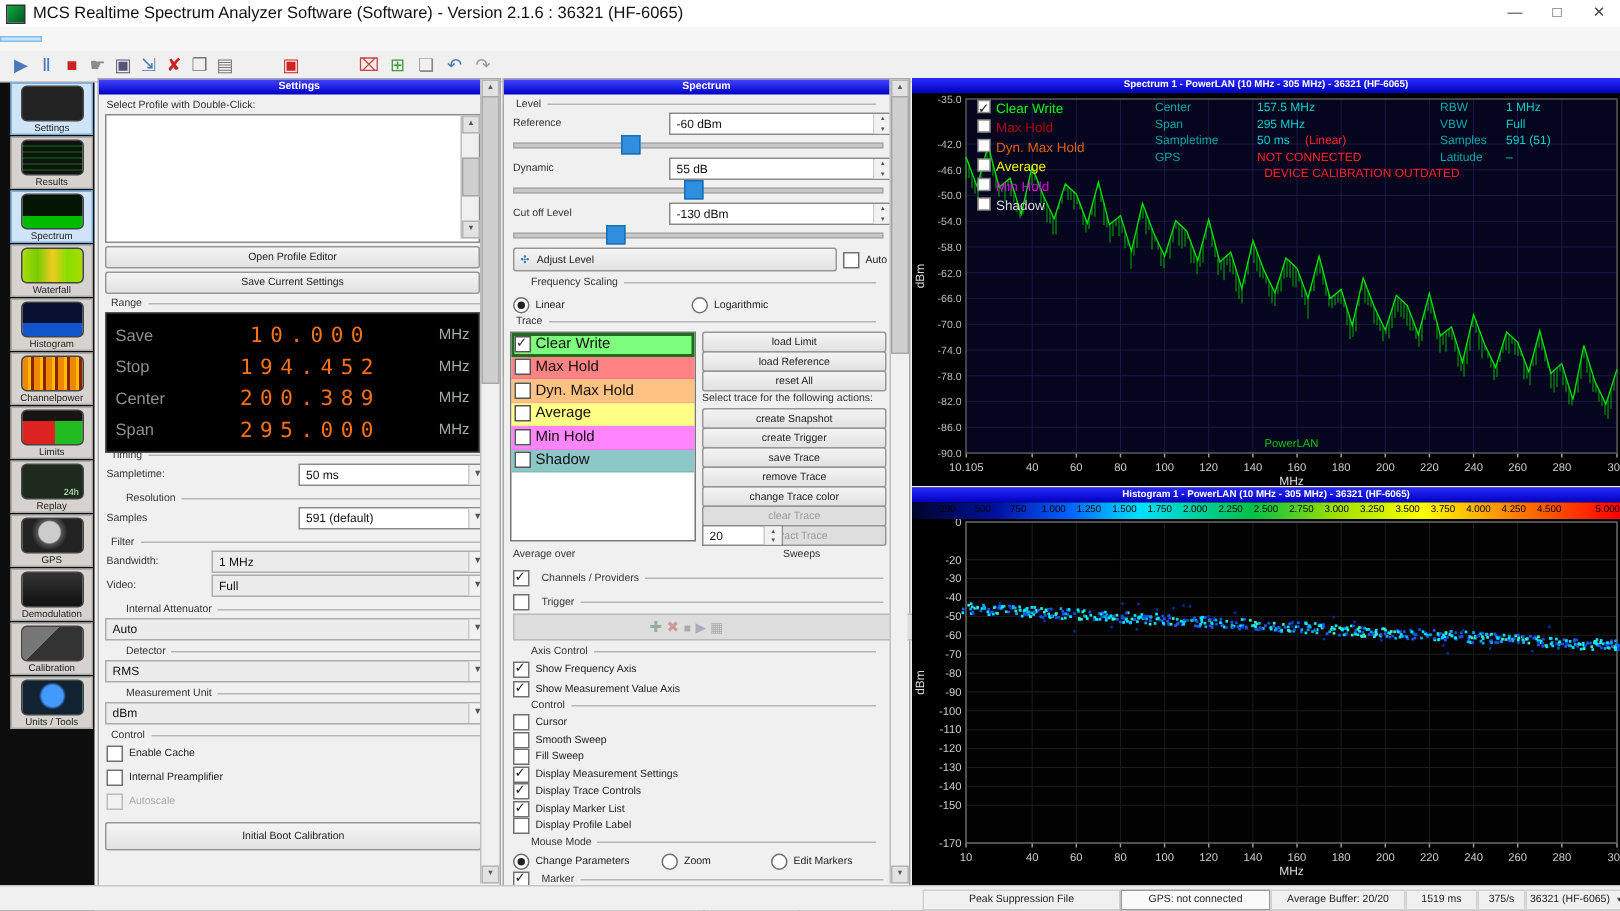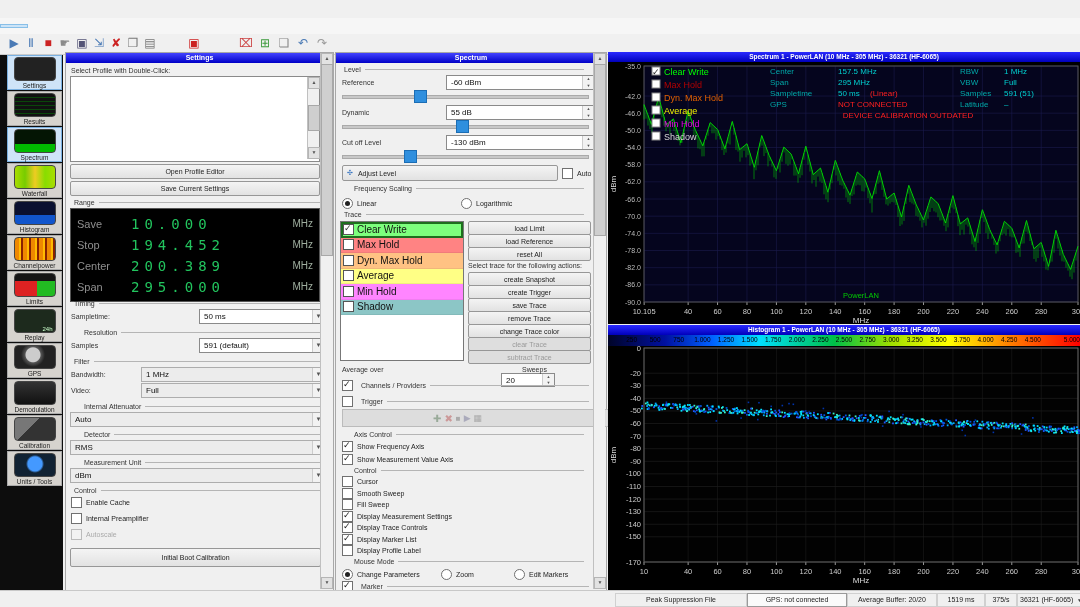--- a/index.html
+++ b/index.html
@@ -58,21 +58,21 @@
   .slider .thumb{position:absolute;top:-1px;width:11px;height:11px;background:#2f8fde;border:1px solid #1b6db4;}
   .vscroll{position:absolute;width:11px;background:#f0f0f0;border-left:1px solid #c0c0c0;}
   .vscroll .sa{position:absolute;left:0;width:10px;height:10px;background:#e2e2e2;border:1px solid #b5b5b5;font-size:5px;line-height:9px;text-align:center;color:#555;}
   .vscroll .thumb{position:absolute;left:0;width:10px;background:#cfcfcf;border:1px solid #a8a8a8;}
   
   .listbox{position:absolute;background:#fff;border:1px solid #8a8a8a;overflow:hidden;}
   .lrow{height:13.5px;line-height:13.5px;padding-left:34px;font-size:10.5px;color:#111;white-space:nowrap;}
   .rangebox{position:absolute;background:#000;border:1px solid #555;padding:4px 6px;}
   .rrow{display:grid;grid-template-columns:54px 1fr 30px;align-items:center;height:21px;}
   .rlabel{color:#8f8f8f;font-size:11px;}
-  .rvalue{color:#22c55e;font-family:"DejaVu Sans Mono",monospace;font-size:14px;letter-spacing:5px;text-align:left;}
+  .rvalue{color:#f97316;font-family:"DejaVu Sans Mono",monospace;font-size:14px;letter-spacing:5px;text-align:center;}
   .runit{color:#9fae9f;font-size:10px;text-align:right;}
   .small-label{position:absolute;font-size:7px;color:#333;}
   
   .tracebox{position:absolute;background:#fff;border:1px solid #777;}
   .trow{height:14.5px;display:flex;align-items:center;padding-left:2px;font-size:10px;color:#111;background:var(--c);border-bottom:1px solid rgba(0,0,0,.06);}
   .trow .box{width:9px;height:9px;background:#fff;border:1px solid #555;margin-right:3px;position:relative;}
   .trow.checked .box::after{content:"✓";position:absolute;left:0;top:-2px;font-size:9px;color:#333;}
   .trow.selected{outline:2px solid #1e6e1e;outline-offset:-2px;}
   
   .chart{position:absolute;background:#000;}
@@ -84,20 +84,29 @@
   .scell.sunken{border:1px solid #9a9a9a;background:#fafafa;}
   .scell.drop{display:flex;align-items:center;padding:0 2px;}
   .scell.drop .arr{margin-left:auto;font-size:5px;color:#444;}
   text{font-family:"Liberation Sans",sans-serif;}
 </style>
 </head>
 <body>
 
 <div id="app">
 
+  <div class="titlebar">
+    <div class="appicon"></div>
+    <div class="titletext">MCS Realtime Spectrum Analyzer Software (Software) - Version 2.1.6 : 36321 (HF-6065)</div>
+    <div class="wincontrols">
+      <div class="winbtn">—</div>
+      <div class="winbtn">□</div>
+      <div class="winbtn">✕</div>
+    </div>
+  </div>
 
   <div class="menubar">
 
   <div class="menuitem active"></div>
       <div class="menuitem"></div>
       <div class="menuitem"></div>
       <div class="menuitem"></div>
       <div class="menuitem"></div>
       <div class="menuitem"></div>
       <div class="menuitem"></div>
@@ -426,21 +435,21 @@
           <span>change Trace color</span>
         </div>
         <div class="btn disabled" style="left: 132px; width: 121px; top: 284px; height: 12px;">
           <span>clear Trace</span>
         </div>
         <div class="btn disabled" style="left: 132px; width: 121px; top: 297px; height: 12px;">
           <span>subtract Trace</span>
         </div>
       </div>
     <div class="small-label" style="left:6px;top:313px;">Average over</div>
-    <div class="combo spin" style="left:132px;top:320px;width:48px;height:12px;margin-left:33px;">
+    <div class="combo spin" style="left:132px;top:297px;width:48px;height:12px;">
         <span>20</span>
         <span class="arr2">
           <span>▲</span>
           <span>▼</span>
         </span>
       </div>
     <div class="small-label" style="left:186px;top:313px;">Sweeps</div>
 
     <div class="cb checked" style="left:6px;top:327px;">
         <span class="box"></span>

